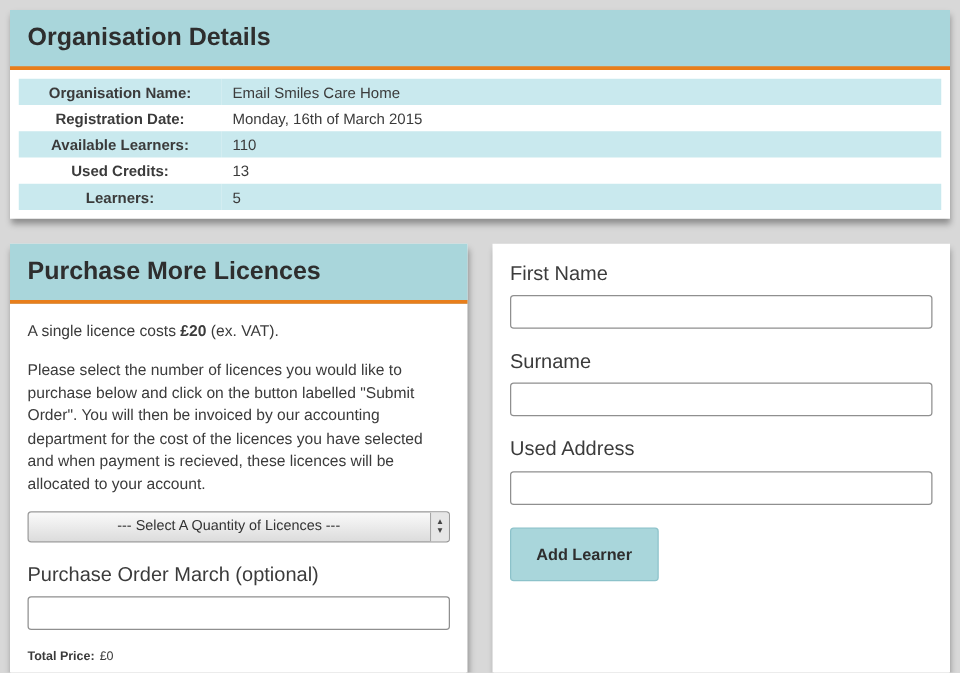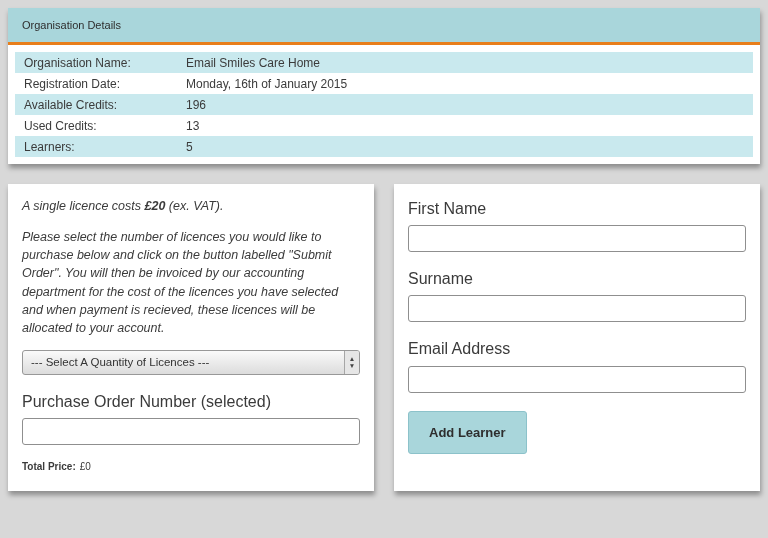--- a/index.html
+++ b/index.html
@@ -19,48 +19,48 @@
     padding: 8px 8px 0 8px;
   }
   .panel {
     background: #ffffff;
     box-shadow: 1px 4px 5px rgba(0,0,0,0.35);
   }
   .panel-header {
     background: #a9d6db;
     border-bottom: 3px solid #e87e1b;
     padding: 11px 14px;
-    font-size: 11px;
-    font-weight: normal;
+    font-size: 20px;
+    font-weight: bold;
     color: #2e2e2e;
   }
   
   .org-body { padding: 7px; }
   .org-table {
     width: 100%;
     border-collapse: collapse;
     font-size: 12px;
   }
   .org-table td { padding: 3.5px 9px; }
-  .org-table td.lbl { font-weight: normal; width: 162px; }
+  .org-table td.lbl { font-weight: bold; width: 162px; text-align: center; }
   .org-table tr:nth-child(odd) { background: #c9e9ee; }
 
   
   .columns {
     display: flex;
     gap: 20px;
     margin-top: 20px;
   }
   .col { flex: 1; }
   .col-body {
     padding: 13px 14px 16px 14px;
     font-size: 12.5px;
     line-height: 1.45;
   }
-  .para { margin: 0 0 13px 0; font-style: italic; }
+  .para { margin: 0 0 13px 0; }
   .bold { font-weight: bold; }
 
   
   .field-label {
     font-size: 16px;
     margin: 0 0 5px 0;
     display: block;
   }
   .field-gap { margin-top: 15px; }
   input[type="text"] {
@@ -80,20 +80,21 @@
     appearance: none;
     width: 100%;
     height: 25px;
     background: linear-gradient(#fafafa, #dcdcdc);
     border: 1px solid #989898;
     border-radius: 3px;
     padding: 0 24px 0 8px;
     font-size: 11.5px;
     font-family: "Liberation Sans", sans-serif;
     color: #333;
+    text-align: center;
   }
   .stepper {
     position: absolute;
     right: 1px;
     top: 1px;
     bottom: 1px;
     width: 15px;
     background: #e6e6e6;
     border-left: 1px solid #a6a6a6;
     border-radius: 0 2px 2px 0;
@@ -135,73 +136,74 @@
     <div class="panel-header">Organisation Details</div>
     <div class="org-body">
       <table class="org-table">
         <tbody>
           <tr>
             <td class="lbl">Organisation Name:</td>
             <td>Email Smiles Care Home</td>
           </tr>
           <tr>
             <td class="lbl">Registration Date:</td>
-            <td>Monday, 16th of January 2015</td>
-          </tr>
-          <tr>
-            <td class="lbl">Available Credits:</td>
-            <td>196</td>
+            <td>Monday, 16th of March 2015</td>
+          </tr>
+          <tr>
+            <td class="lbl">Available Learners:</td>
+            <td>110</td>
           </tr>
           <tr>
             <td class="lbl">Used Credits:</td>
             <td>13</td>
           </tr>
           <tr>
             <td class="lbl">Learners:</td>
             <td>5</td>
           </tr>
         </tbody>
       </table>
     </div>
   </div>
 
   <div class="columns">
 
     <div class="panel col">
+      <div class="panel-header">Purchase More Licences</div>
       <div class="col-body">
         <p class="para"><span>A single licence costs </span><span class="bold">£20</span><span> (ex. VAT).</span></p>
 
         <p class="para">Please select the number of licences you would like to purchase below and click on the button labelled "Submit Order". You will then be invoiced by our accounting department for the cost of the licences you have selected and when payment is recieved, these licences will be allocated to your account.</p>
 
         <div class="select-wrap">
           <select>
             <option>--- Select A Quantity of Licences ---</option>
           </select>
           <span class="stepper">▲<br>▼</span>
         </div>
 
-        <label class="field-label field-gap">Purchase Order Number (selected)</label>
+        <label class="field-label field-gap">Purchase Order March (optional)</label>
         <input type="text" style="">
 
         <p class="total-line"><span class="bold">Total Price:</span><span class="total-value">£0</span></p>
 
         
       </div>
     </div>
 
     <div class="panel col">
       <div class="col-body">
 
         <label class="field-label">First Name</label>
         <input type="text" style="">
 
         <label class="field-label field-gap">Surname</label>
         <input type="text" style="">
 
-        <label class="field-label field-gap">Email Address</label>
+        <label class="field-label field-gap">Used Address</label>
         <input type="text" style="">
 
 
         <button class="btn btn-teal">Add Learner</button>
       </div>
     </div>
 
   </div>
 </div>
 

